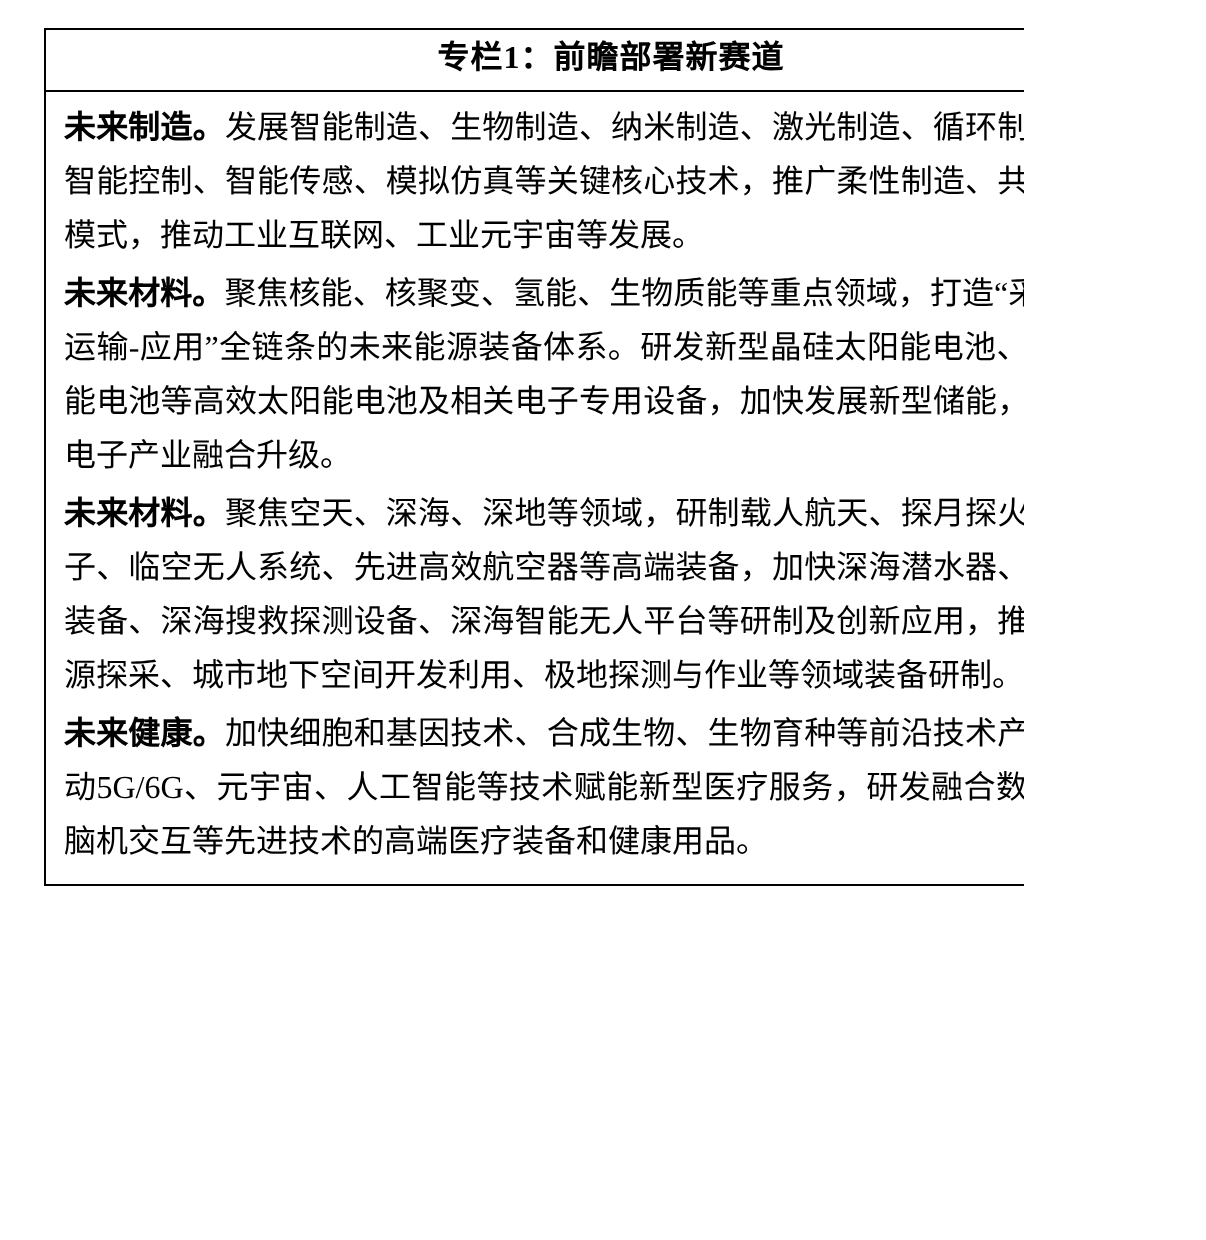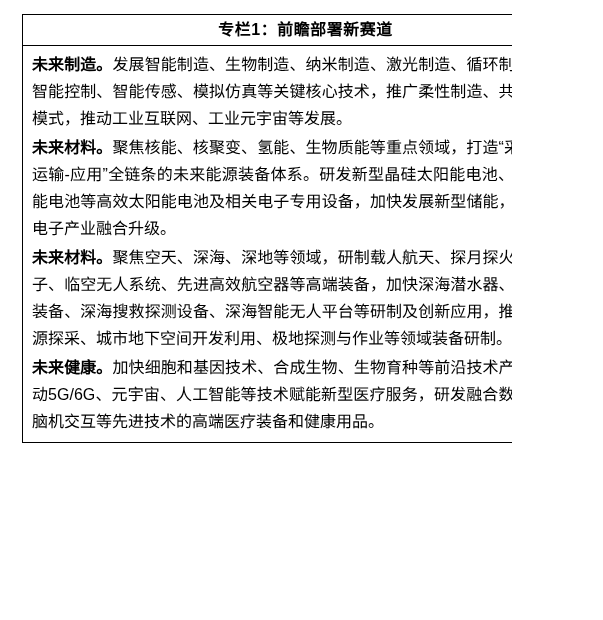--- a/index.html
+++ b/index.html
@@ -8,20 +8,21 @@
     background: #ffffff;
     font-family: "Liberation Sans", "DejaVu Sans", sans-serif;
   }
   .page {
     position: relative;
     width: 512px;
     height: 620px;
     background: #ffffff;
     overflow: hidden;
     box-sizing: border-box;
+    font-family: Liberation Serif, serif;
   }
   .column-box {
     position: absolute;
     left: 22px;
     top: 14px;
     width: 567px;
     box-sizing: border-box;
     border: 1px solid #000000;
     background: #ffffff;
     color: #000000;

